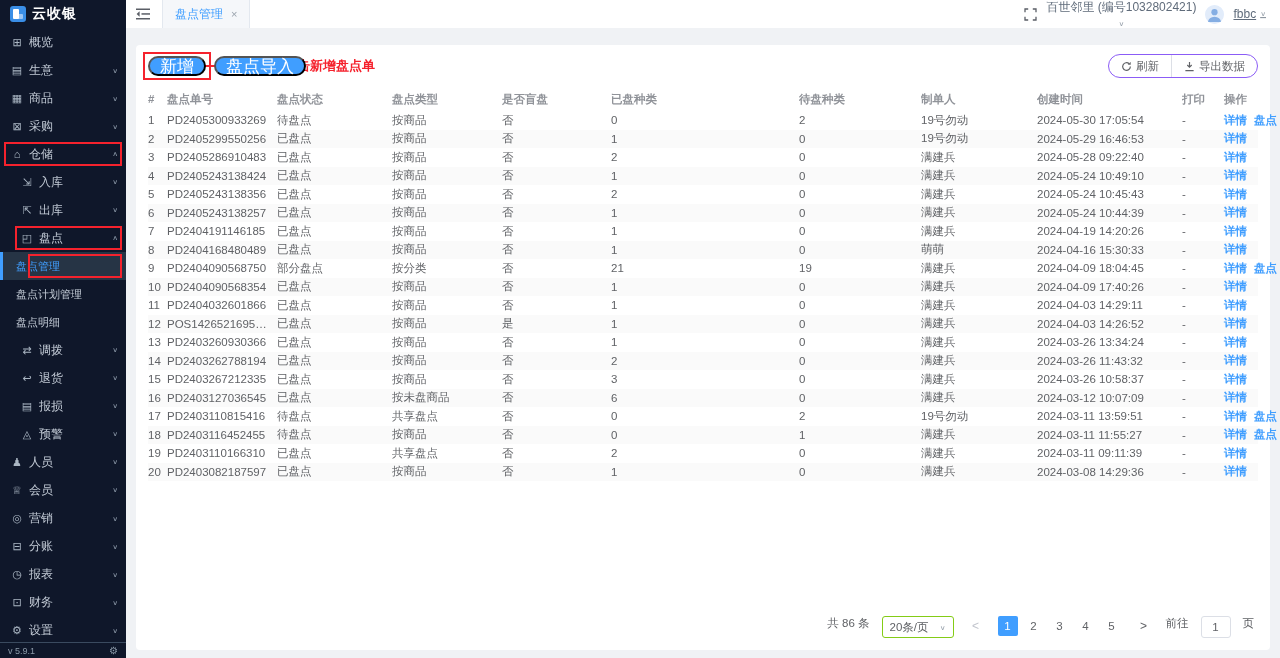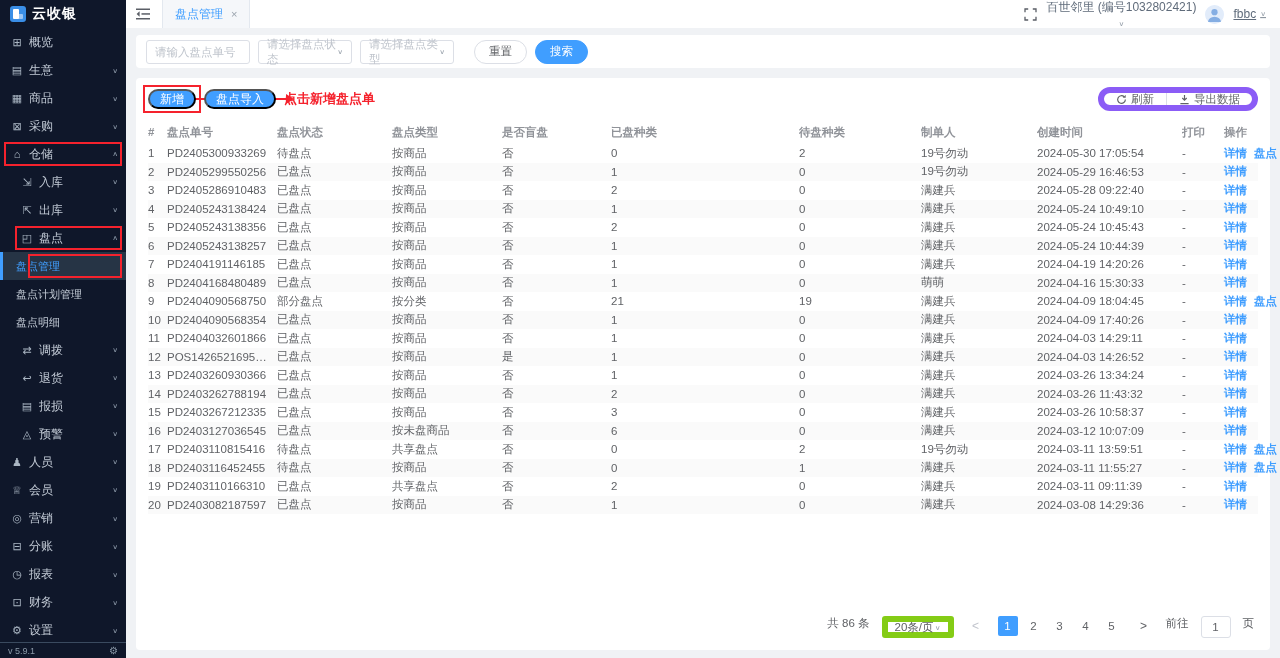--- a/index.html
+++ b/index.html
@@ -49,43 +49,43 @@
   .f-input input { border:none; outline:none; width:100%; font-size:11.5px; color:#606266; font-family:inherit; }
   .f-input input::placeholder { color:#bfc4cc; }
   .f-select { width:94px; justify-content:space-between; cursor:pointer; }
   .btn-pill { height:24px; border-radius:12px; font-size:11.5px; display:inline-flex; align-items:center; padding:0 14px; cursor:pointer; }
   .btn-plain { background:#fff; border:1px solid #dcdfe6; color:#606266; }
   .btn-primary { background:#409eff; border:1px solid #409eff; color:#fff; }
 
   
   .table-card { background:#fff; border-radius:4px; margin-top:10px; flex:1; display:flex; flex-direction:column; padding:10px 12px 6px; min-height:0; position:relative; }
   .toolbar { position:relative; height:22px; display:flex; align-items:center; flex-shrink:0; }
-  .btn-sm { height:20px; border-radius:10px; background:#409eff; color:#fff; font-size:12px; display:inline-flex; align-items:center; padding:0 10px; cursor:pointer; position:relative; z-index:2; }
+  .btn-sm { height:20px; border-radius:10px; background:#409eff; color:#fff; font-size:17px; display:inline-flex; align-items:center; padding:0 10px; cursor:pointer; position:relative; z-index:2; }
   .add-wrap { position:relative; margin-right:8px; }
   .add-hl { position:absolute; left:-5px; right:-5px; top:-4px; bottom:-4px; border:2px solid #f5222d; pointer-events:none; z-index:3; }
   .anno-line { position:absolute; left:42px; top:50%; width:98px; height:2px; margin-top:-1px; background:#f5222d; z-index:1; }
   .anno-head { position:absolute; left:138px; top:50%; margin-top:-5px; width:0; height:0; border-left:8px solid #f5222d; border-top:5px solid transparent; border-bottom:5px solid transparent; z-index:1; }
   .anno-text { position:absolute; left:136px; top:50%; transform:translateY(-50%); color:#f5222d; font-size:13px; font-weight:bold; white-space:nowrap; z-index:1; }
-  .tool-right { margin-left:auto; display:flex; align-items:center; height:24px; border:6px solid #8b5cf6; border-radius:12px; overflow:hidden; background:#fff; z-index:2; }
+  .tool-right { margin-left:auto; display:flex; align-items:center; height:24px; border:1px solid #8b5cf6; border-radius:12px; overflow:hidden; background:#fff; z-index:2; }
   .tool-seg { display:flex; align-items:center; gap:4px; font-size:11.5px; color:#606266; padding:0 12px; height:100%; cursor:pointer; }
   .tool-seg + .tool-seg { border-left:1px solid #dcdfe6; }
 
   .table { margin-top:10px; flex-shrink:0; }
   .tr { display:grid; grid-template-columns:19px 110px 115px 110px 109px 188px 122px 116px 145px 42px 1fr; align-items:center; height:18.5px; font-size:11.5px; color:#606266; white-space:nowrap; }
   .tr.th { height:24px; color:#909399; font-weight:bold; }
   .tbody .tr:nth-child(even) { background:#fafafa; }
   .cell { overflow:hidden; text-overflow:ellipsis; padding-right:6px; }
   .ops { overflow:visible; }
   .link { color:#409eff; margin-right:7px; cursor:pointer;font-weight:bold; }
 
   .spacer { flex:1; }
 
   
   .pagination { display:flex; align-items:flex-start; justify-content:flex-end; gap:12px; height:28px; font-size:11.5px; color:#606266; padding-right:4px; flex-shrink:0; }
-  .psize { width:72px; height:22px; border:6px solid #84cc16; border-radius:3px; display:flex; align-items:center; justify-content:space-between; padding:0 7px; cursor:pointer; }
+  .psize { width:72px; height:22px; border:1px solid #84cc16; border-radius:3px; display:flex; align-items:center; justify-content:space-between; padding:0 7px; cursor:pointer; }
   .pg-arrow { width:20px; height:20px; display:flex; align-items:center; justify-content:center; font-size:12px; cursor:pointer; }
   .pg-arrow.prev { color:#c0c4cc; }
   .pg-num { min-width:20px; height:20px; display:flex; align-items:center; justify-content:center; border-radius:2px; cursor:pointer; }
   .pg-num.active { background:#409eff; color:#fff; }
   .goto-input { width:30px; height:22px; border:1px solid #dcdfe6; border-radius:3px; text-align:center; font-size:11.5px; color:#606266; outline:none; font-family:inherit; }
 </style>
 </head>
 <body>
 
 <div class="app">
@@ -245,36 +245,20 @@
         </span>
         <span style="display:flex;align-items:center;gap:4px;text-decoration:underline;">
           <span>fbbc</span>
           <span class="chev">∨</span>
         </span>
       </div>
     </div>
 
     <div class="content">
 
-      <div class="search-card">
-        <div class="f-input">
-          <input placeholder="请输入盘点单号" style="">
-        </div>
-        <div class="f-select">
-          <span>请选择盘点状态</span>
-          <span class="chev">∨</span>
-        </div>
-        <div class="f-select">
-          <span>请选择盘点类型</span>
-          <span class="chev">∨</span>
-        </div>
-        <span style="width:4px;"></span>
-        <button class="btn-pill btn-plain">重置</button>
-        <button class="btn-pill btn-primary">搜索</button>
-      </div>
 
       <div class="table-card">
         <div class="toolbar">
           <span class="anno-line"></span>
           <span class="anno-head"></span>
           <span class="anno-text">点击新增盘点单</span>
           <span class="add-wrap">
             <button class="btn-sm">新增</button>
             <span class="add-hl"></span>
           </span>

